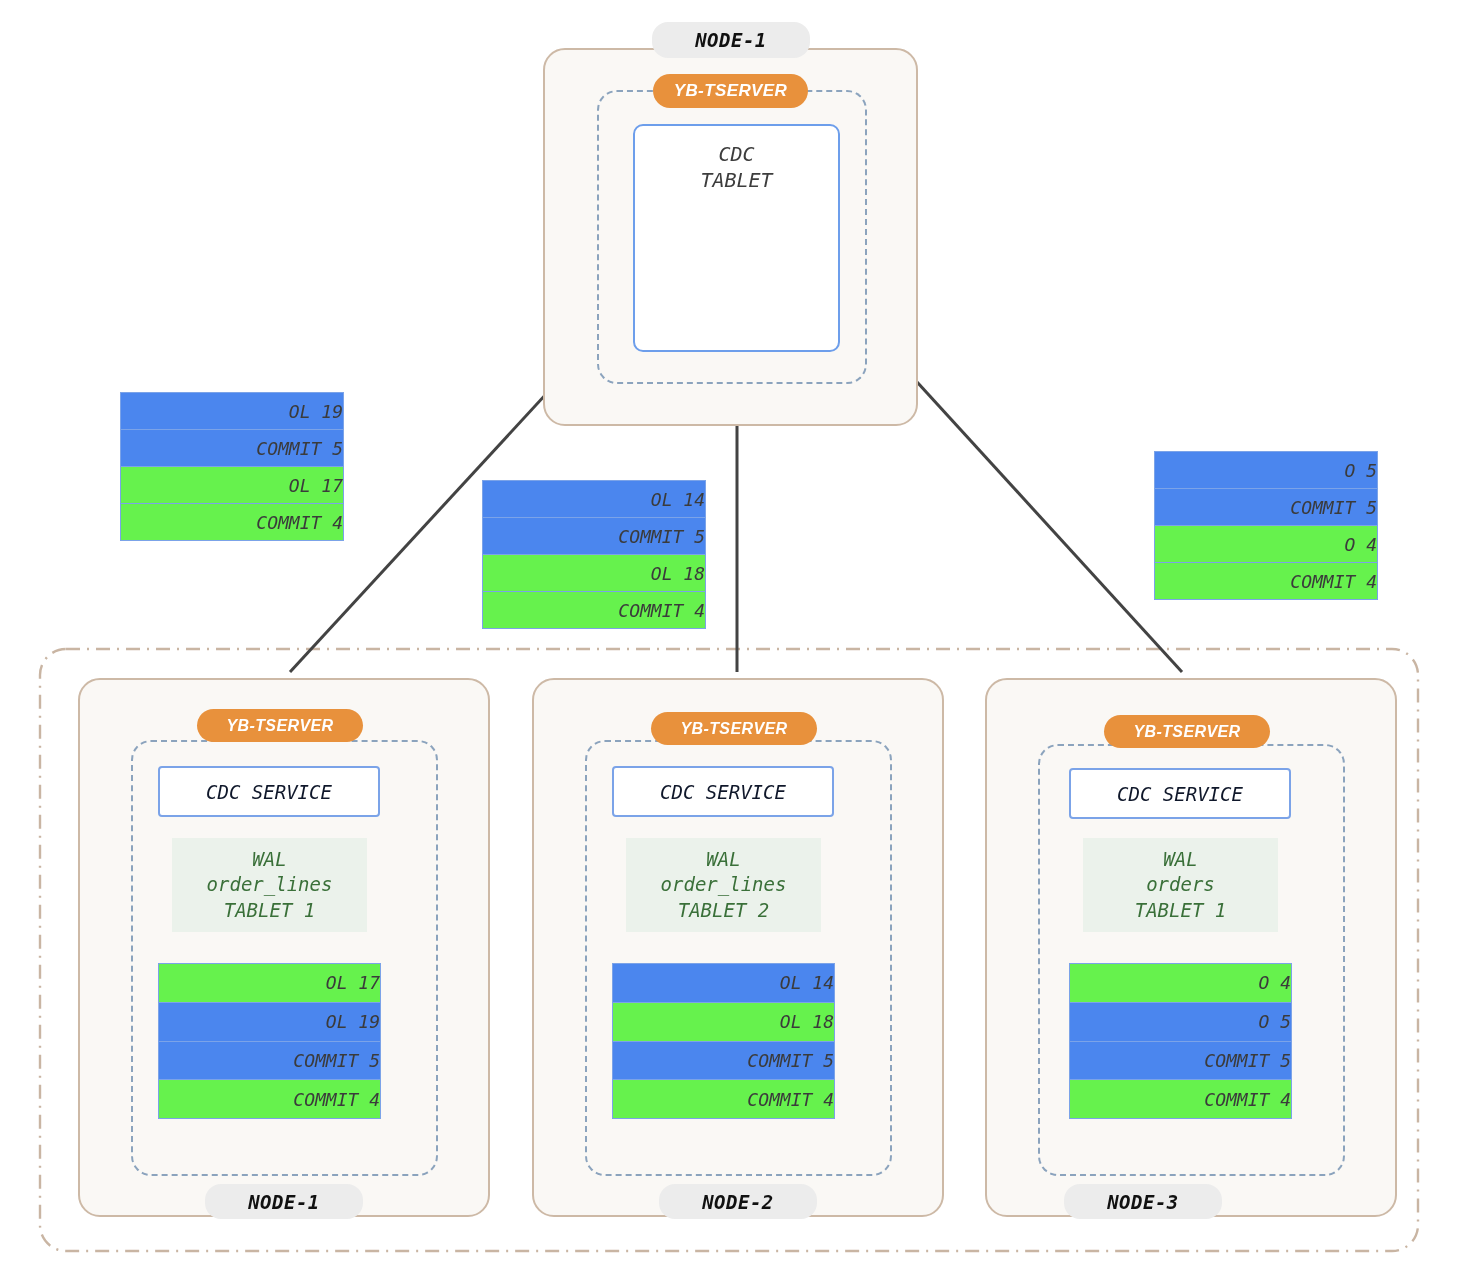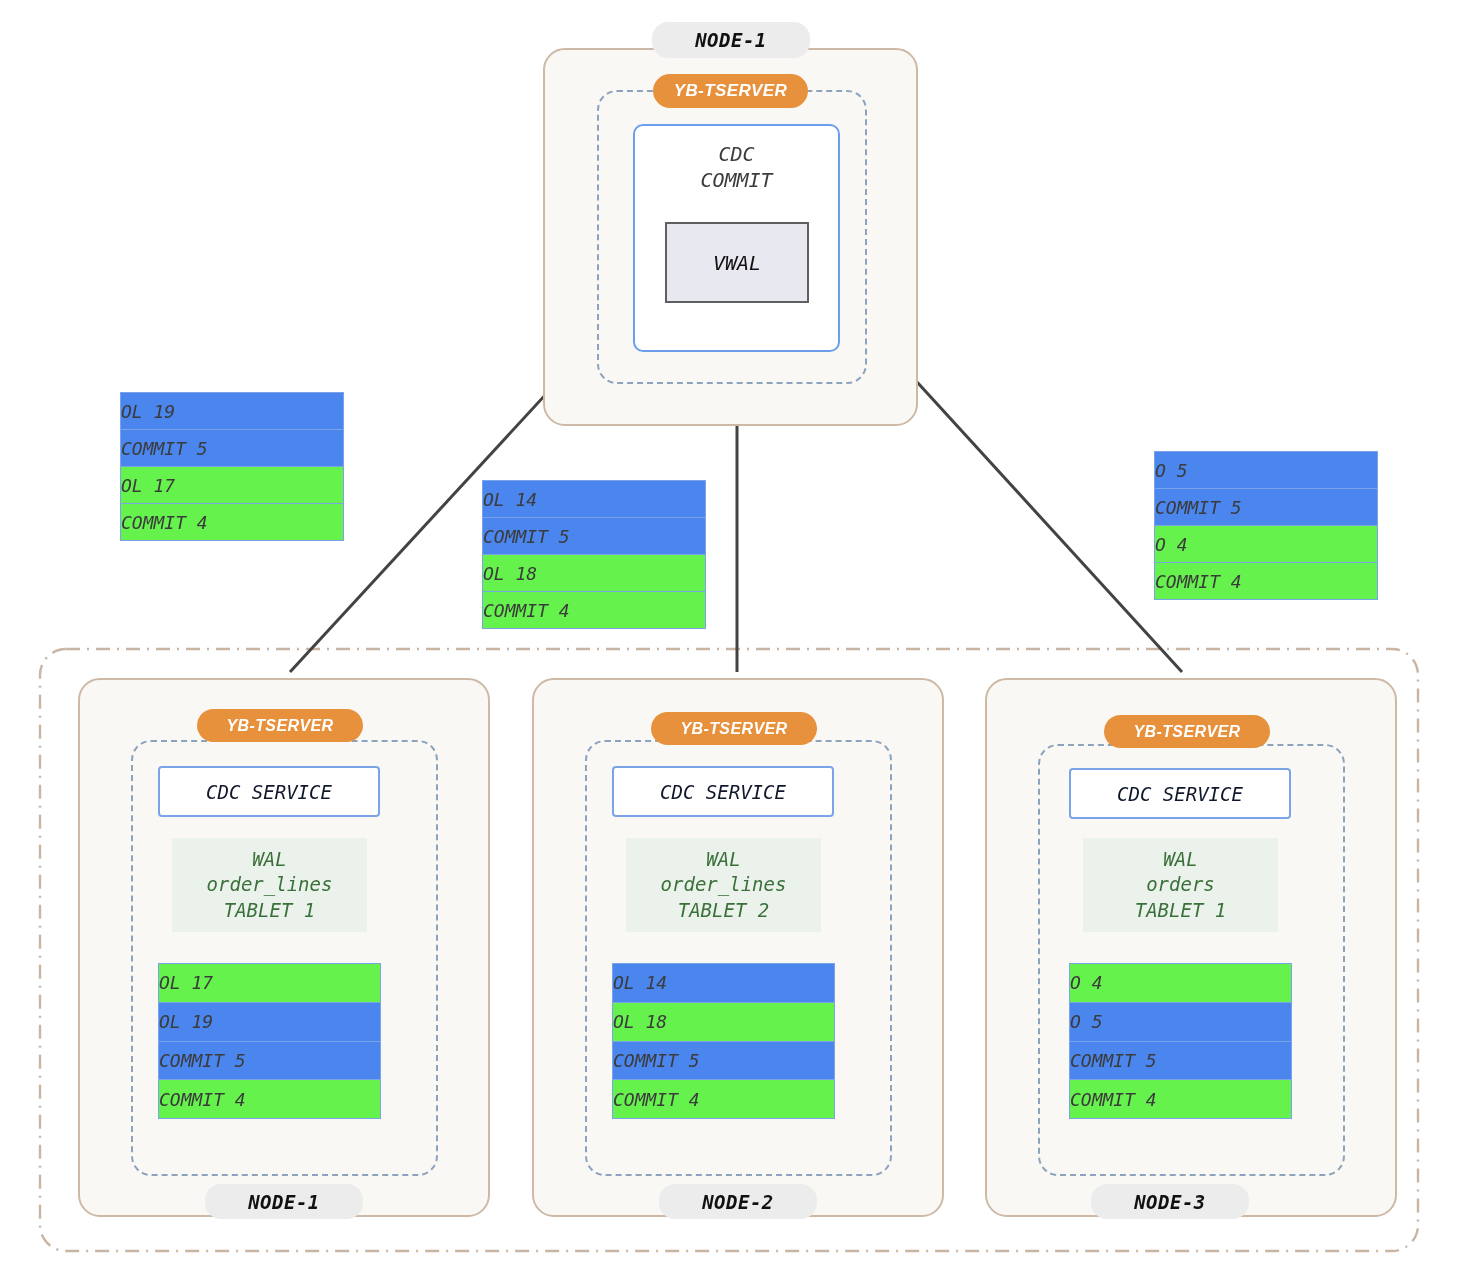--- a/index.html
+++ b/index.html
@@ -80,21 +80,21 @@
     text-align:center;
     line-height:1.33;
   }
   
   .stack{
     display:flex;flex-direction:column;
     border:1.5px solid #7ba3e8;
     overflow:hidden;
   }
   .rec{
-    display:flex;align-items:center;justify-content:flex-start;
+    display:flex;align-items:center;justify-content:flex-end;
     color:#3b3b3b;
     box-sizing:border-box;
   }
   .rec.blue{background:#4b86ee;border-top:1px solid #7ba3e8;}
   .rec.green{background:#66f24d;border-top:1px solid #7ba3e8;}
   .rec:first-child{border-top:none;}
   svg.overlay{position:absolute;left:0;top:0;width:1458px;height:1270px;pointer-events:none;}
 </style>
 </head>
 <body>
@@ -123,27 +123,24 @@
 
   <div class="abs tserver-box" style="left:597px;top:90px;width:270px;height:294px;"></div>
 
   <div class="abs pill-tserver" style="left:653px;top:74px;width:155px;height:34px;font-size:17px;">
     <span>YB-TSERVER</span>
   </div>
 
   <div class="abs cdc-big" style="left:633px;top:124px;width:207px;height:228px;font-size:20px;">
     <div>
       <div>CDC</div>
-      <div>COMMIT</div>
-    </div>
-  </div>
-
-  <div class="abs vwal" style="left:665px;top:222px;width:144px;height:81px;font-size:20px;">
-    <span>VWAL</span>
-  </div>
+      <div>TABLET</div>
+    </div>
+  </div>
+
 
   <div class="abs stack" style="left:120px;top:392px;width:224px;height:149px;font-size:18px;">
       <div class="rec blue" style="flex: 1 1 0px;">
         <span>OL 19</span>
       </div>
       <div class="rec blue" style="flex: 1 1 0px;">
         <span>COMMIT 5</span>
       </div>
       <div class="rec green" style="flex: 1 1 0px;">
         <span>OL 17</span>
@@ -265,17 +262,17 @@
       <div class="rec blue" style="flex: 1 1 0px;">
         <span>O 5</span>
       </div>
       <div class="rec blue" style="flex: 1 1 0px;">
         <span>COMMIT 5</span>
       </div>
       <div class="rec green" style="flex: 1 1 0px;">
         <span>COMMIT 4</span>
       </div>
     </div>
-  <div class="abs pill-node" style="left:1091px;top:1184px;width:158px;height:35px;font-size:19px;align-items:center;">
+  <div class="abs pill-node" style="left:1064px;top:1184px;width:158px;height:35px;font-size:19px;align-items:center;">
     <span>NODE-3</span>
   </div>
 
 </div>
 
 </body></html>

